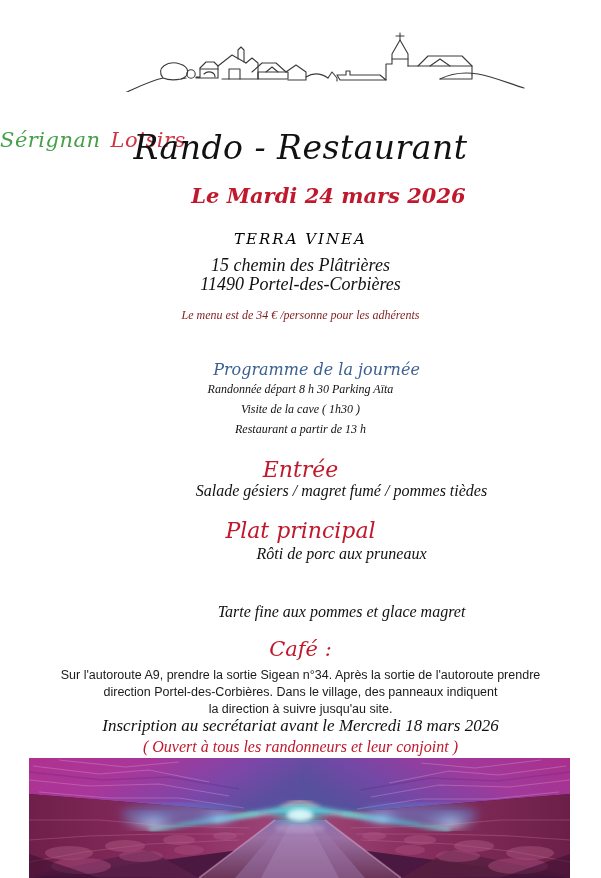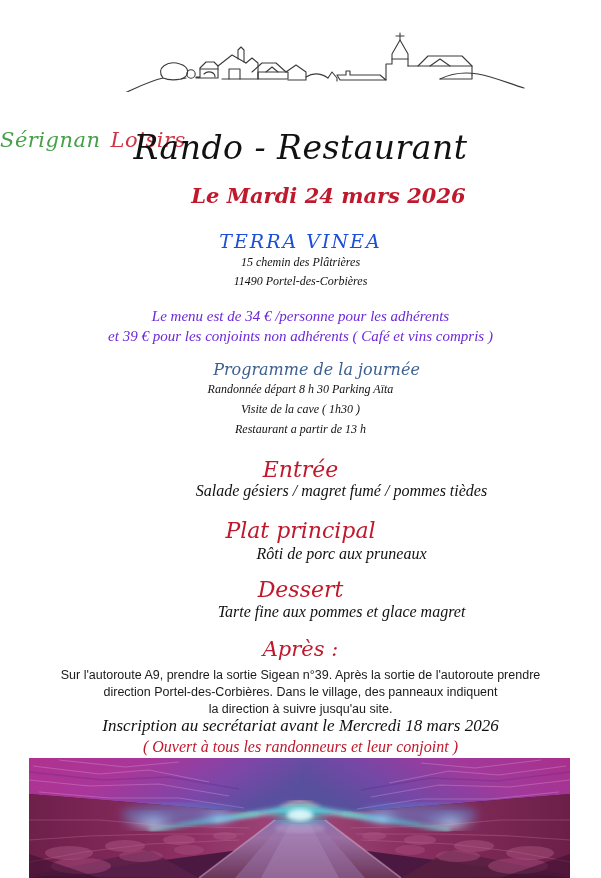--- a/index.html
+++ b/index.html
@@ -73,35 +73,35 @@
     font-family: "DejaVu Serif", serif;
     font-style: italic;
     font-weight: bold;
     font-size: 21px;
     color: #c0182c;
     padding-left: 28px;
   }
   .t-venue {
     font-family: "DejaVu Serif", serif;
     font-style: italic;
-    font-size: 19px;
-    color: #1d4ed8;
+    font-size: 15px;
+    color: #000000;
     letter-spacing: 2px;
   }
   .t-addr {
     font-family: "Liberation Serif", serif;
     font-style: italic;
+    font-size: 18px;
+    color: #111111;
+  }
+  .t-price {
+    font-family: "Liberation Serif", serif;
+    font-style: italic;
     font-size: 12px;
-    color: #111111;
-  }
-  .t-price {
-    font-family: "Liberation Serif", serif;
-    font-style: italic;
-    font-size: 15px;
-    color: #6d28d9;
+    color: #7f1d1d;
   }
   .t-prog-head {
     font-family: "DejaVu Serif", serif;
     font-style: italic;
     font-size: 16px;
     color: #3c5f91;
   }
   .t-prog {
     font-family: "Liberation Serif", serif;
     font-style: italic;
@@ -215,38 +215,36 @@
   </div>
 
   <div class="line t-title" style="top:128px;">Rando - Restaurant</div>
   <div class="line t-date" style="top:183px;">Le Mardi 24 mars 2026</div>
 
   <div class="line t-venue" style="top:230px;">TERRA  VINEA</div>
   <div class="line t-addr" style="top:255px;">15 chemin des Plâtrières</div>
   <div class="line t-addr" style="top:274px;">11490 Portel-des-Corbières</div>
 
   <div class="line t-price" style="top:308px;">Le menu est de 34 € /personne pour les adhérents</div>
-  <div class="line t-price" style="top:328px;">et 39 € pour les conjoints non adhérents ( Café et vins compris )</div>
 
   <div class="line t-prog-head" style="top:360px;padding-left:16px;">Programme de la journée</div>
   <div class="line t-prog" style="top:382px;">Randonnée départ 8 h 30 Parking Aïta</div>
   <div class="line t-prog" style="top:402px;">Visite de la cave ( 1h30 )</div>
   <div class="line t-prog" style="top:422px;">Restaurant a partir de 13 h</div>
 
   <div class="line t-course-head" style="top:457px;">Entrée</div>
   <div class="line t-course-body" style="top:482px;">Salade gésiers / magret fumé / pommes tièdes</div>
 
   <div class="line t-course-body" style="top:545px;">Rôti de porc aux pruneaux</div>
   <div class="line t-course-head" style="top:518px;">Plat principal</div>
 
-  <div class="line t-course-head" style="top:577px;">Dessert</div>
   <div class="line t-course-body" style="top:603px;">Tarte fine aux pommes et glace magret</div>
 
-  <div class="line t-access-head" style="top:637px;">Après :</div>
-  <div class="line t-access-body" style="top:667px;">Sur l'autoroute A9, prendre la sortie Sigean n°39. Après la sortie de l'autoroute prendre</div>
+  <div class="line t-access-head" style="top:637px;">Café :</div>
+  <div class="line t-access-body" style="top:667px;">Sur l'autoroute A9, prendre la sortie Sigean n°34. Après la sortie de l'autoroute prendre</div>
   <div class="line t-access-body" style="top:684px;">direction Portel-des-Corbières. Dans le village, des panneaux indiquent</div>
   <div class="line t-access-body" style="top:701px;">la direction à suivre jusqu'au site.</div>
 
   <div class="line t-signup" style="top:716px;">Inscription au secrétariat avant le Mercredi 18 mars 2026</div>
   <div class="line t-signup-note" style="top:738px;">( Ouvert à tous les randonneurs et leur conjoint )</div>
 
   <div class="photo">
     <svg viewBox="0 0 541 120" preserveAspectRatio="none">
       <defs>
         <linearGradient id="ceilingL" x1="0" y1="0" x2="1" y2="0.4">

